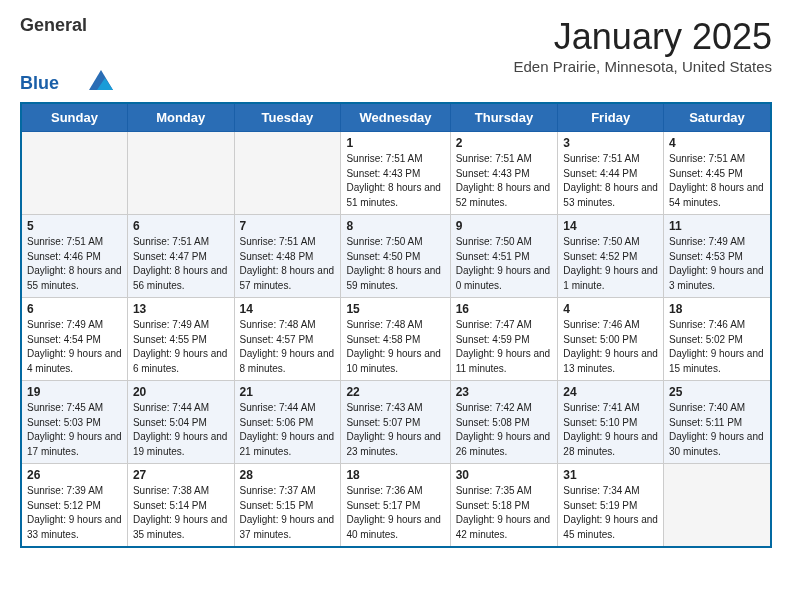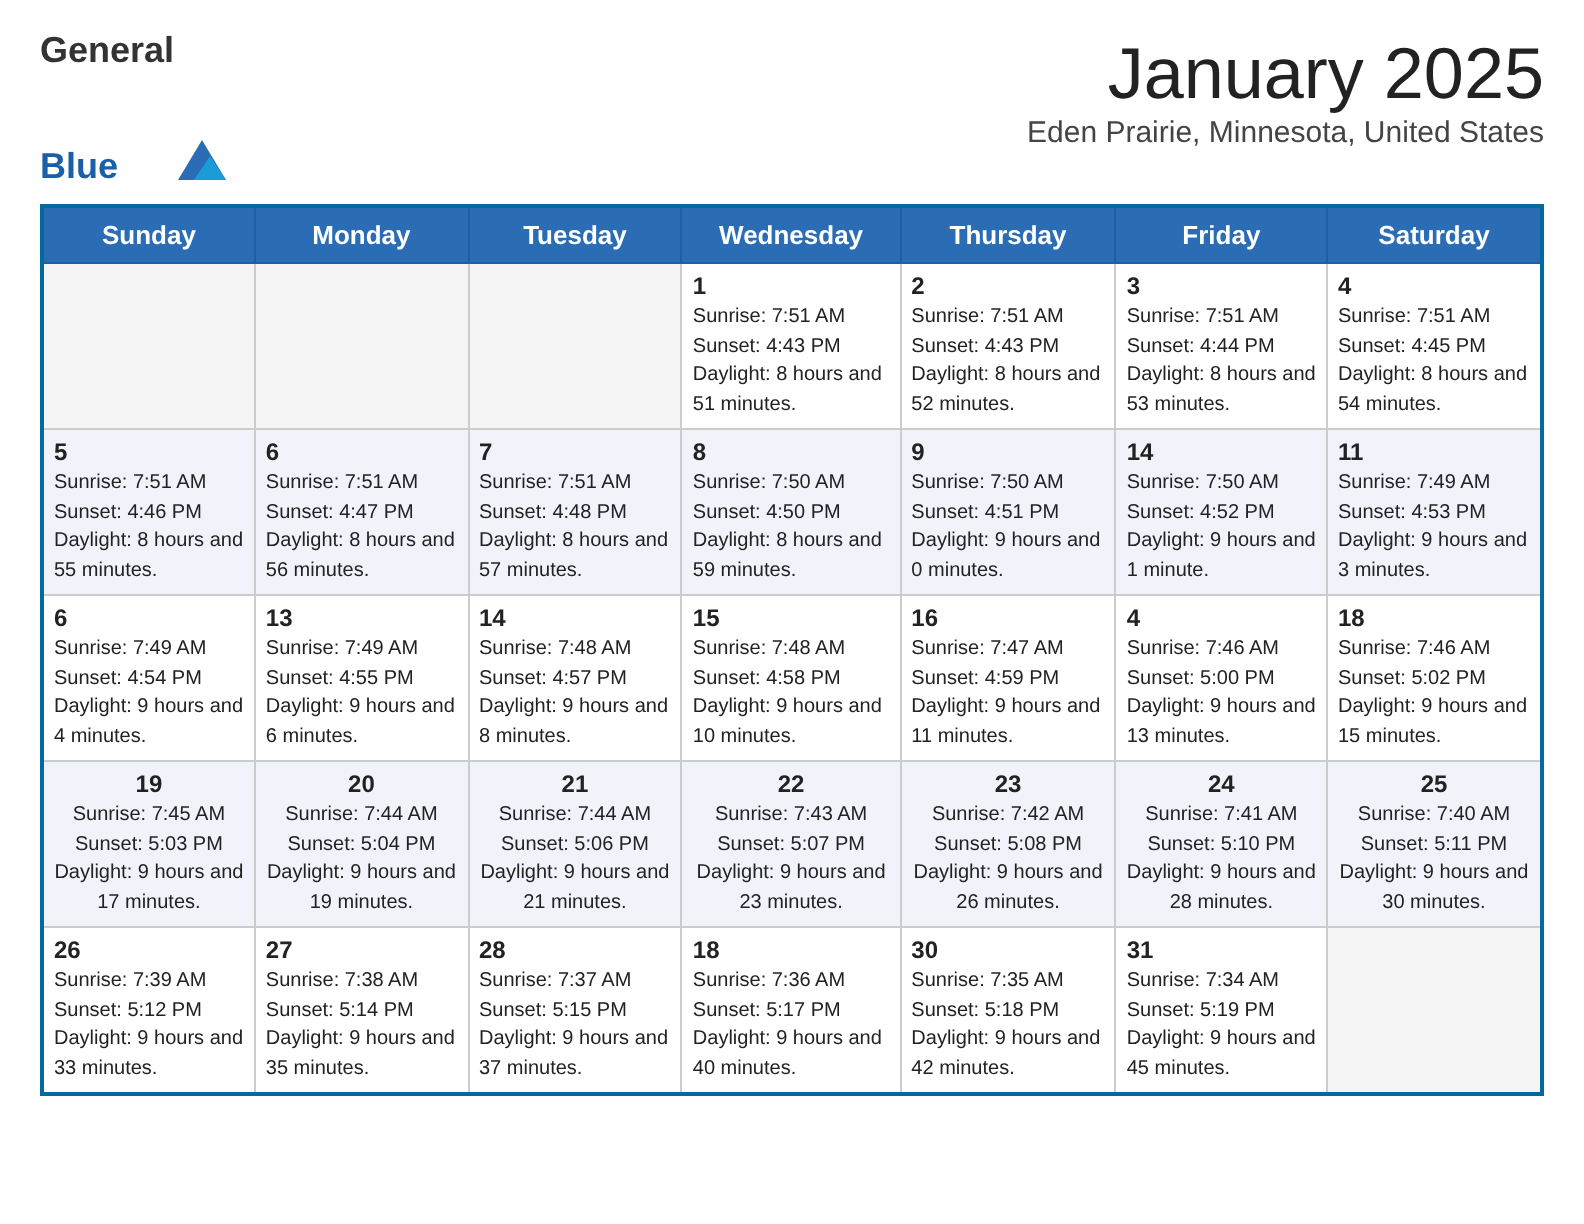--- a/index.html
+++ b/index.html
@@ -100,21 +100,21 @@
     tr:nth-child(odd) td:not(.empty) {
       background: #fff;
     }
     tr:nth-child(even) td:not(.empty) {
       background: #f0f4fa;
     }
     
     .week-row-1 td { background: #fff; }
     .week-row-2 td { background: #edf2f9; }
     .week-row-3 td { background: #fff; }
-    .week-row-4 td { background: #edf2f9; text-align: center; }
+    .week-row-4 td { background: #edf2f9; }
     .week-row-5 td { background: #fff; }
     .week-row-1 td.empty, .week-row-2 td.empty, .week-row-3 td.empty,
     .week-row-4 td.empty, .week-row-5 td.empty { background: #f5f5f5; }
   </style>
 </head>
 <body>
 
 <div class="page">
   <div class="header">
     <div class="logo">

